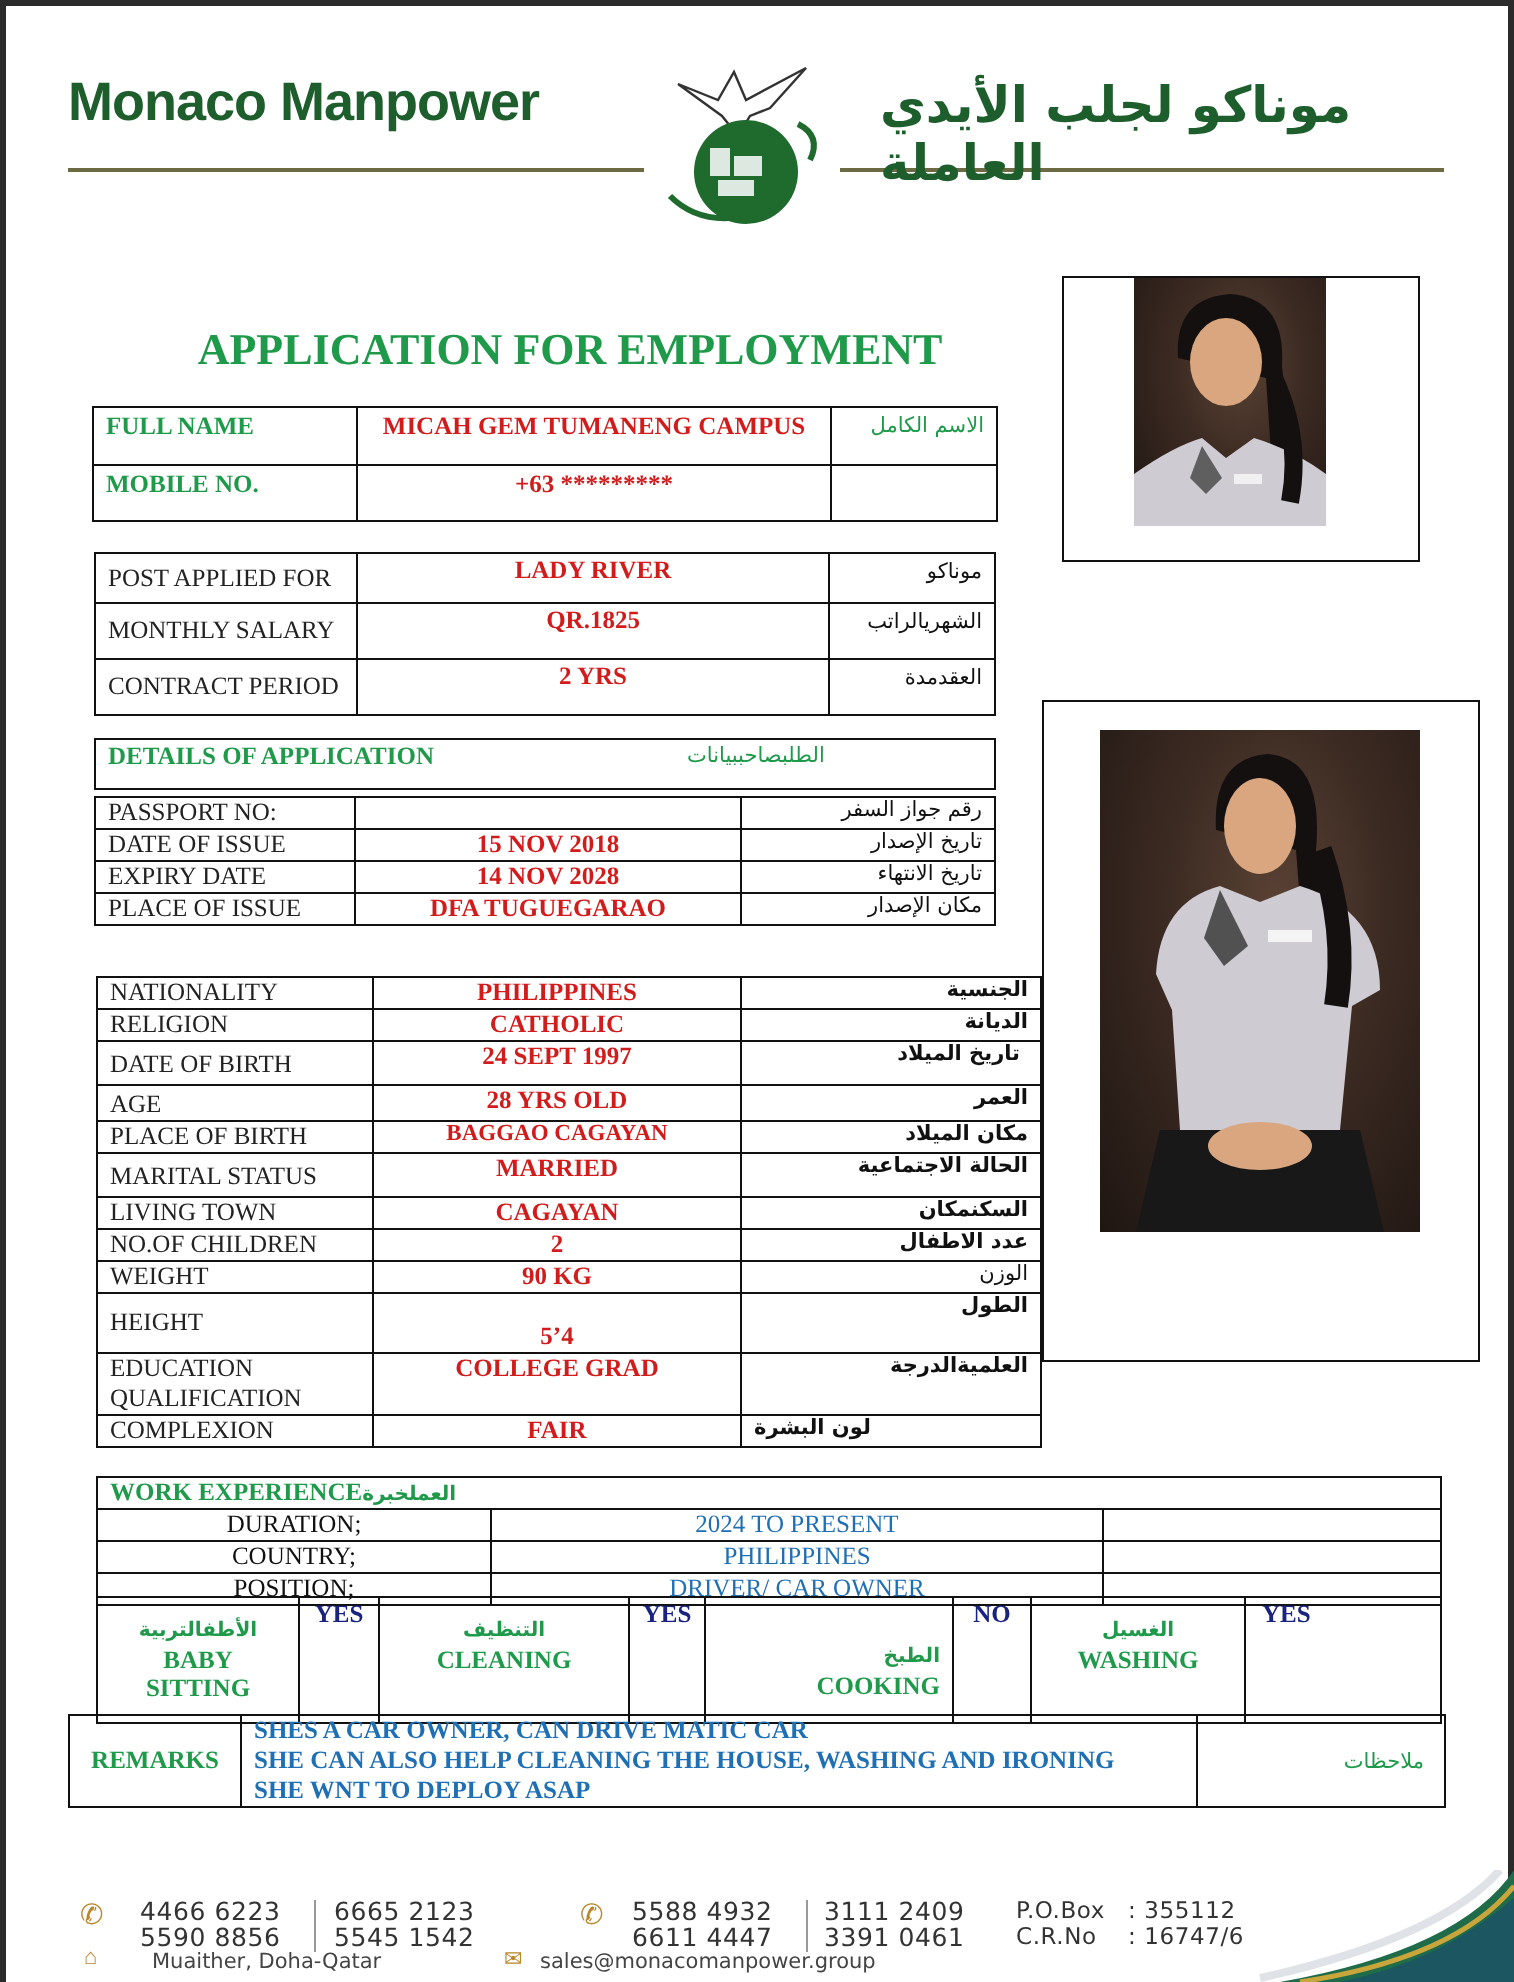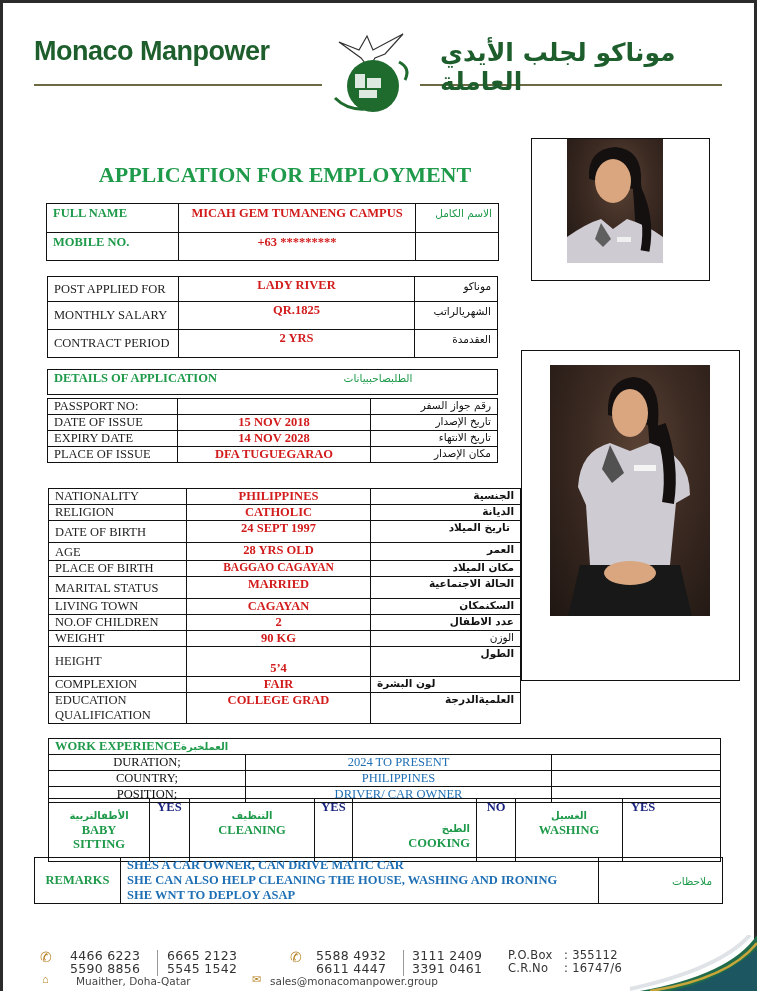--- a/index.html
+++ b/index.html
@@ -247,29 +247,29 @@
   <tr style="height:15px">
     <td class="lbl">WEIGHT</td>
     <td class="r">90 KG</td>
     <td class="ar">الوزن</td>
   </tr>
   <tr style="height:30px">
     <td class="lbl" style="vertical-align:middle">HEIGHT</td>
     <td class="r" style="vertical-align:bottom">5’4</td>
     <td class="ar" style="font-weight:bold">الطول</td>
   </tr>
-  <tr style="height:15px">
-    <td class="lbl">COMPLEXION</td>
-    <td class="r">FAIR</td>
-    <td class="ar" style="font-weight:bold; text-align:left">لون البشرة</td>
-  </tr>
   <tr style="height:30px">
     <td class="lbl" style="line-height:15px">EDUCATION QUALIFICATION</td>
     <td class="r">COLLEGE GRAD</td>
     <td class="ar" style="font-weight:bold">العلميةالدرجة</td>
+  </tr>
+  <tr style="height:15px">
+    <td class="lbl">COMPLEXION</td>
+    <td class="r">FAIR</td>
+    <td class="ar" style="font-weight:bold; text-align:left">لون البشرة</td>
   </tr>
 </tbody>
   </table>
 
 <table style="left:48px; top:738px; width:672px;">
   <colgroup>
       <col style="width:197px">
       <col style="width:306px">
       <col style="width:169px">
     </colgroup>

